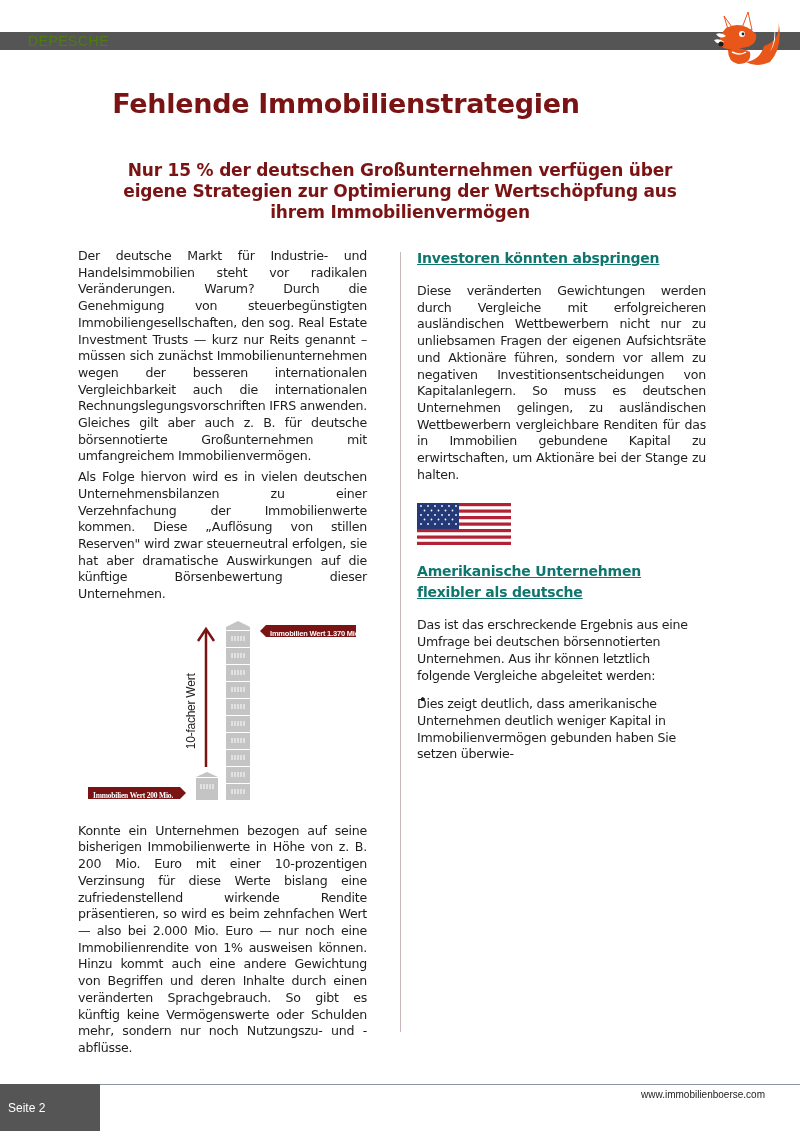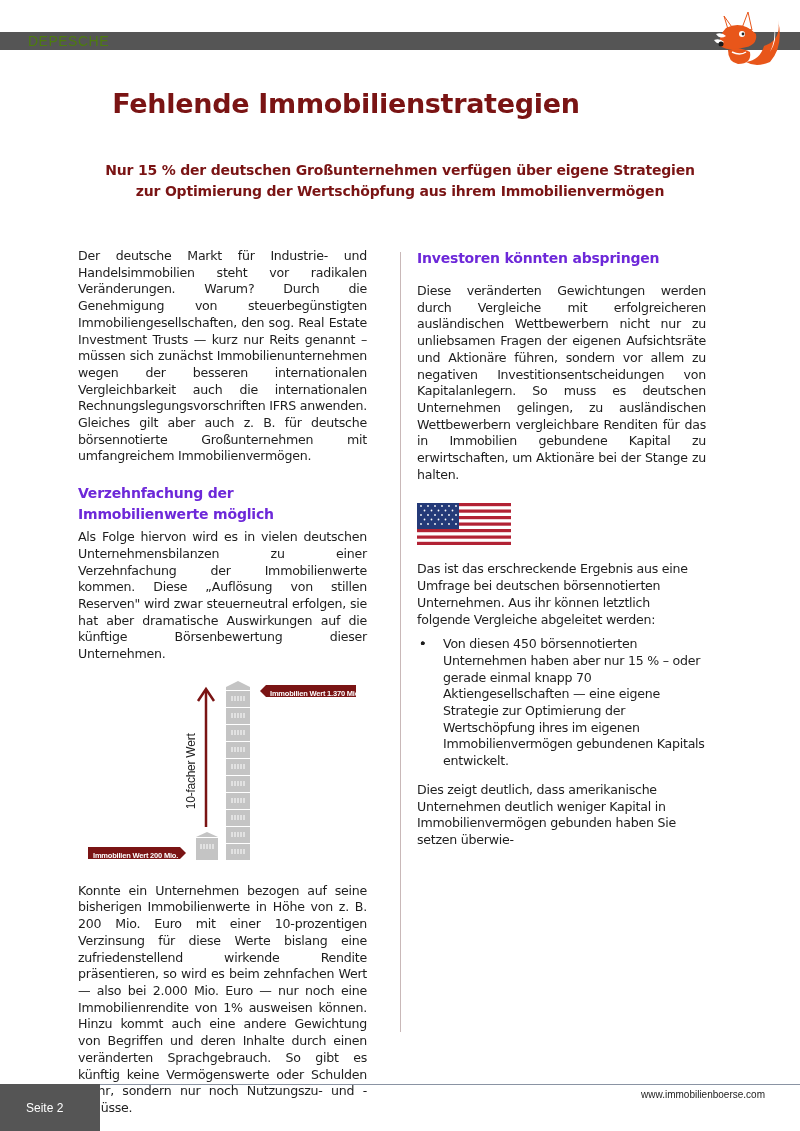--- a/index.html
+++ b/index.html
@@ -4,41 +4,41 @@
 <style>
   * { box-sizing: border-box; margin: 0; padding: 0; }
   html, body { width: 800px; height: 1131px; background: #ffffff; overflow: hidden; }
   body { position: relative; font-family: "DejaVu Sans", sans-serif; color: #1e1e1e; }
 
   .header-band { position: absolute; left: 0; top: 32px; width: 800px; height: 18px; background: #555555; }
   .header-label { position: absolute; left: 28px; top: 33px; font-family: "Liberation Sans", sans-serif; font-size: 14px; color: #4d7c0f; letter-spacing: 0.5px; }
   .fox-logo { position: absolute; left: 712px; top: 6px; width: 72px; height: 64px; }
 
   .title { position: absolute; left: 0; top: 88px; width: 692px; text-align: center; font-family: "DejaVu Sans", sans-serif; font-weight: bold; font-size: 27px; color: #7a1414; letter-spacing: -0.3px; }
-  .subtitle { position: absolute; left: 95px; top: 160px; width: 610px; text-align: center; font-weight: bold; font-size: 14px; line-height: 21px; color: #7a1414; letter-spacing: -0.2px; }
+  .subtitle { position: absolute; left: 95px; top: 160px; width: 610px; text-align: center; font-weight: bold; font-size: 17px; line-height: 21px; color: #7a1414; letter-spacing: -0.2px; }
 
   .col { position: absolute; top: 248px; width: 289px; font-size: 12.6px; line-height: 16.7px; letter-spacing: -0.25px; }
   .col-left { left: 78px; }
   .col-right { left: 417px; }
   .col p { text-align: justify; }
-  .col h2 { font-size: 14px; line-height: 21px; color: #6d28d9; font-weight: bold; letter-spacing: -0.2px; }
+  .col h2 { font-size: 14px; line-height: 21px; color: #0f766e; font-weight: bold; letter-spacing: -0.2px; text-decoration: underline; }
   .italic { font-style: italic; }
 
   .divider { position: absolute; left: 400px; top: 252px; width: 1px; height: 780px; background: #c9b8b8; }
 
   .graphic { position: relative; width: 280px; height: 190px; margin: 14px 0 16px 0; }
   .flag { width: 94px; height: 42px; margin: 20px 0 16px 0; display: block; }
 
   ul.bullets { list-style: none; margin-top: 8px; }
   ul.bullets li { position: relative; padding-left: 26px; margin-bottom: 8px; text-align: left; }
   ul.bullets li .dot { position: absolute; left: 2px; top: 0; }
 
   .footer-line { position: absolute; left: 100px; top: 1084px; width: 700px; height: 1px; background: #8a93a3; }
   .footer-box { position: absolute; left: 0; top: 1084px; width: 100px; height: 47px; background: #555555; }
-  .footer-page { position: absolute; left: 0; top: 1101px; width: 100px; padding-left: 26px; font-family: "Liberation Sans", sans-serif; font-size: 12px; color: #ffffff; }
+  .footer-page { position: absolute; left: 0; top: 1101px; width: 100px; padding-left: 8px; font-family: "Liberation Sans", sans-serif; font-size: 12px; color: #ffffff; }
   .footer-url { position: absolute; right: 35px; top: 1089px; font-family: "Liberation Sans", sans-serif; font-size: 10px; color: #222222; }
 </style>
 </head>
 <body>
 
 <div class="header-band"></div>
 <div class="header-label">DEPESCHE</div>
 <svg class="fox-logo" viewBox="0 0 72 64">
   <path d="M52 40 Q70 34 66 14 Q72 40 58 56 Q44 62 34 56 Q48 54 52 40Z" fill="#e8561a"></path>
   <path d="M62 20 Q66 34 58 46 Q64 34 62 20Z" fill="#ffffff"></path>
@@ -52,21 +52,20 @@
   <circle cx="9" cy="38" r="2.5" fill="#1a1a1a"></circle>
   <path d="M16 44 Q28 40 38 46 Q40 58 26 58 Q16 56 16 44Z" fill="#e8561a"></path>
   <path d="M20 46 Q28 50 34 46" stroke="#ffffff" stroke-width="1.5" fill="none"></path>
 </svg>
 
 <h1 class="title">Fehlende Immobilienstrategien</h1>
 <div class="subtitle">Nur 15 % der deutschen Großunternehmen verfügen über eigene Strategien zur Optimierung der Wertschöpfung aus ihrem Immobilienvermögen</div>
 
 <div class="col col-left">
   <p>Der deutsche Markt für Industrie- und Handelsimmobilien steht vor radikalen Veränderungen. Warum? Durch die Genehmigung von steuerbegünstigten Immobiliengesellschaften, den sog. Real Estate Investment Trusts — kurz nur Reits genannt – müssen sich zunächst Immobilienunternehmen wegen der besseren internationalen Vergleichbarkeit auch die internationalen Rechnungslegungsvorschriften IFRS anwenden. Gleiches gilt aber auch z. B. für deutsche börsennotierte Großunternehmen mit umfangreichem Immobilienvermögen.</p>
-  <h2 style="margin-top:18px;">Verzehnfachung der Immobilienwerte möglich</h2>
   <p style="margin-top:4px;">Als Folge hiervon wird es in vielen deutschen Unternehmensbilanzen zu einer Verzehnfachung der Immobilienwerte kommen. Diese „Auflösung von stillen Reserven" wird zwar steuerneutral erfolgen, sie hat aber dramatische Auswirkungen auf die künftige Börsenbewertung dieser Unternehmen.</p>
 
   <div class="graphic">
     <svg width="280" height="190" viewBox="0 0 280 190">
 
       <polygon points="148,10 160,4 172,10" fill="#c4c4c4"></polygon>
       <rect x="148" y="10" width="24" height="3" fill="#c4c4c4"></rect>
 
       <g fill="#c4c4c4">
         <rect x="148" y="14" width="24" height="16"></rect>
@@ -98,21 +97,21 @@
       <path d="M123 167v5M126 167v5M129 167v5M132 167v5M135 167v5" stroke="#ffffff" stroke-width="1"></path>
 
       <line x1="128" y1="150" x2="128" y2="14" stroke="#7a1414" stroke-width="2.5"></line>
       <polyline points="120,24 128,12 136,24" fill="none" stroke="#7a1414" stroke-width="2.5"></polyline>
 
       <polygon points="182,14 188,8 278,8 278,20 188,20" fill="#7a1414"></polygon>
 
       <polygon points="10,170 102,170 108,176 102,182 10,182" fill="#7a1414"></polygon>
     </svg>
     <div style="position:absolute;left:192px;top:9px;font-family:'Liberation Sans',sans-serif;font-weight:bold;font-size:7.5px;color:#ffffff;white-space:nowrap;letter-spacing:-0.2px;">Immobilien Wert 1.370 Mio.</div>
-    <div style="position:absolute;left:15px;top:171px;font-family:Liberation Sans, sans-serif;font-weight:bold;font-size:7.5px;color:#ffffff;white-space:nowrap;letter-spacing:-0.2px;">Immobilien Wert 200 Mio.</div>
+    <div style="position:absolute;left:15px;top:171px;font-family:Liberation Serif, serif;font-weight:bold;font-size:7.5px;color:#ffffff;white-space:nowrap;letter-spacing:-0.2px;">Immobilien Wert 200 Mio.</div>
     <div style="position:absolute;left:58px;top:86px;width:110px;transform:rotate(-90deg);transform-origin:center;font-family:'Liberation Sans',sans-serif;font-size:12px;color:#222222;text-align:center;white-space:nowrap;">10-facher Wert</div>
   </div>
 
   <p>Konnte ein Unternehmen bezogen auf seine bisherigen Immobilienwerte in Höhe von z. B. 200 Mio. Euro mit einer 10-prozentigen Verzinsung für diese Werte bislang eine zufriedenstellend wirkende Rendite präsentieren, so wird es beim zehnfachen Wert — also bei 2.000 Mio. Euro — nur noch eine Immobilienrendite von 1% ausweisen können. Hinzu kommt auch eine andere Gewichtung von Begriffen und deren Inhalte durch einen veränderten Sprachgebrauch. So gibt es künftig keine Vermögenswerte oder Schulden mehr, sondern nur noch Nutzungszu- und -abflüsse.</p>
 </div>
 
 <div class="divider"></div>
 
 <div class="col col-right">
   <h2>Investoren könnten abspringen</h2>
@@ -155,32 +154,32 @@
         <circle cx="35.5" cy="16.5" r="0.9"></circle>
       <circle cx="4" cy="21" r="0.9"></circle>
         <circle cx="11" cy="21" r="0.9"></circle>
         <circle cx="18" cy="21" r="0.9"></circle>
         <circle cx="25" cy="21" r="0.9"></circle>
         <circle cx="32" cy="21" r="0.9"></circle>
         <circle cx="39" cy="21" r="0.9"></circle>
     </g>
   </svg>
 
-  <p style="margin-top:6px;text-align:left;">Das ist das erschreckende Ergebnis aus eine Umfrage bei deutschen börsennotierten Unternehmen. Aus ihr können letztlich folgende Vergleiche abgeleitet werden:</p>
+  <h2>Amerikanische Unternehmen flexibler als deutsche</h2>
+  <p style="margin-top:14px;text-align:left;">Das ist das erschreckende Ergebnis aus eine Umfrage bei deutschen börsennotierten Unternehmen. Aus ihr können letztlich folgende Vergleiche abgeleitet werden:</p>
 
   <ul class="bullets">
     <li>
       <span class="dot">•</span>
     </li>
     <li>
       <span class="dot">•</span>
     </li>
     <li>
       <span class="dot">•</span>
-      <span>Von diesen 450 börsennotierten Unternehmen haben aber nur 15 % – oder gerade einmal knapp 70 Aktiengesellschaften — eine eigene Strategie zur Optimierung der Wertschöpfung ihres im eigenen Immobilienvermögen gebundenen Kapitals entwickelt.</span>
     </li>
   </ul>
 
   <p style="margin-top:12px;text-align:left;">Dies zeigt deutlich, dass amerikanische Unternehmen deutlich weniger Kapital in Immobilienvermögen gebunden haben Sie setzen überwie-</p>
 </div>
 
 <div class="footer-line"></div>
 <div class="footer-box"></div>
 <div class="footer-page">Seite 2</div>
 <div class="footer-url">www.immobilienboerse.com</div>

